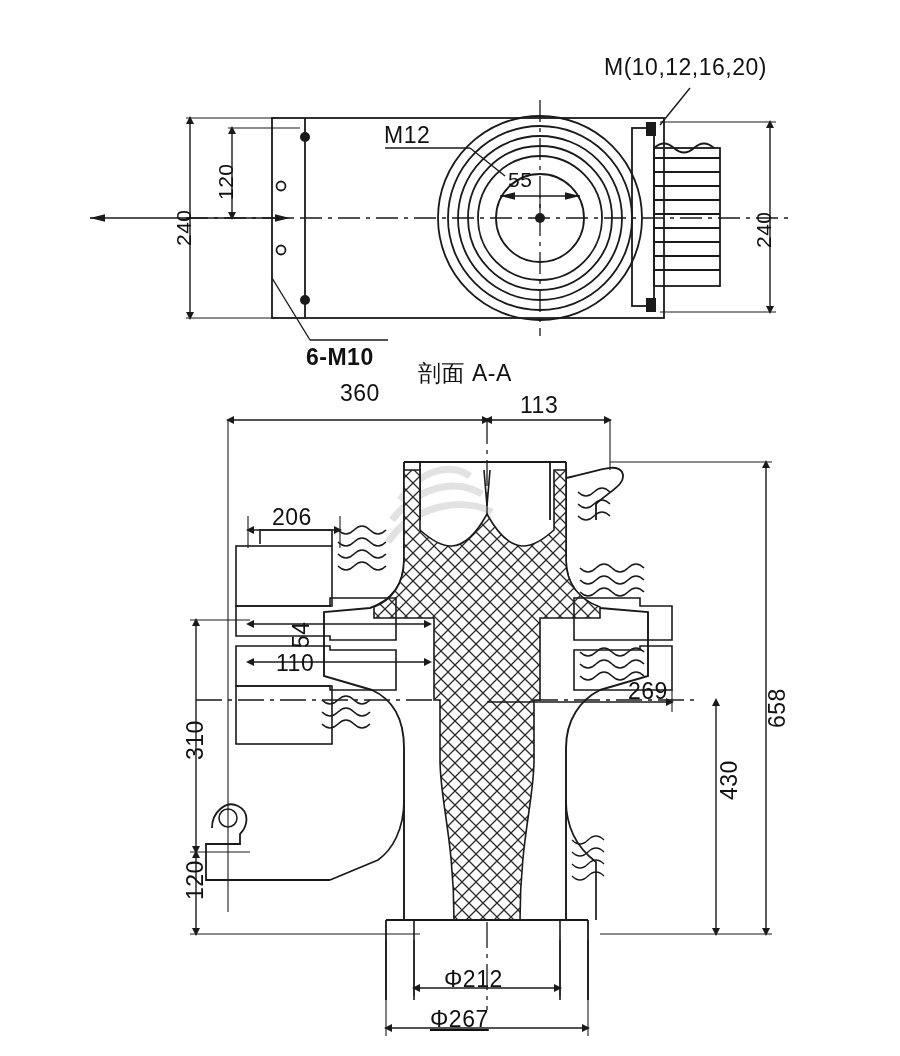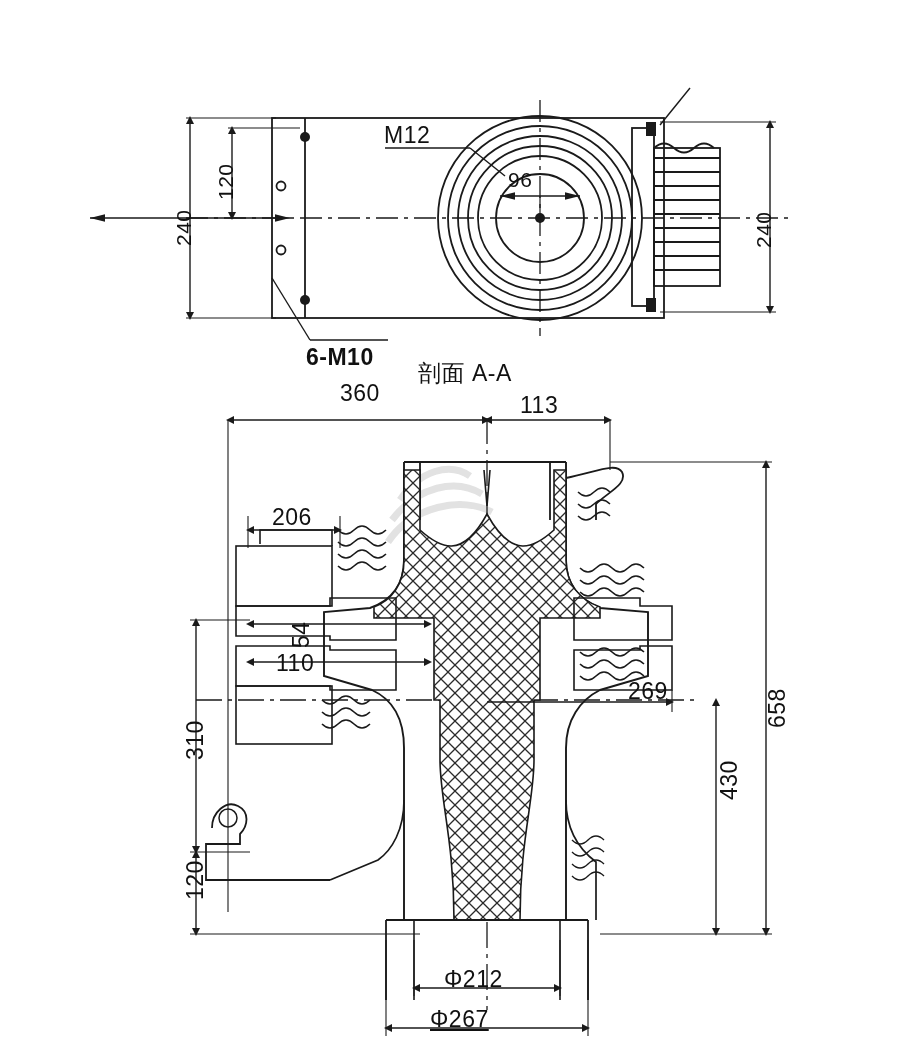--- a/index.html
+++ b/index.html
@@ -253,22 +253,23 @@
       <line x1="560" y1="940" x2="560" y2="996" stroke-width="1.1"></line>
 
       <line x1="386" y1="1028" x2="588" y2="1028" stroke-width="1.4"></line>
       <path d="M392,1024 l-8,4 l8,4 z" fill="#1a1a1a" stroke="none"></path>
       <path d="M582,1024 l8,4 l-8,4 z" fill="#1a1a1a" stroke="none"></path>
       <line x1="386" y1="940" x2="386" y2="1036" stroke-width="1.1"></line>
       <line x1="588" y1="940" x2="588" y2="1036" stroke-width="1.1"></line>
     </g>
   </svg>
 
+  <div class="lbl big" style="left:604px; top:54px;">M(10,12,16,20)</div>
   <div class="lbl big" style="left:384px; top:122px;">M12</div>
-  <div class="lbl" style="left:508px; top:168px;">96</div>
+  <div class="lbl" style="left:508px; top:168px;">55</div>
   <div class="lbl vert" style="left:172px; top:246px;">240</div>
   <div class="lbl vert" style="left:214px; top:200px;">120</div>
   <div class="lbl vert" style="left:752px; top:248px;">240</div>
   <div class="lbl big" style="left:306px; top:344px;font-weight:bold;">6-M10</div>
 
   <div class="lbl big" style="left:418px; top:358px;text-align:center;">剖面 A-A</div>
 
   <div class="lbl big" style="left:340px; top:380px;">360</div>
   <div class="lbl big" style="left:520px; top:392px;">113</div>
   <div class="lbl big" style="left:272px; top:504px;">206</div>

